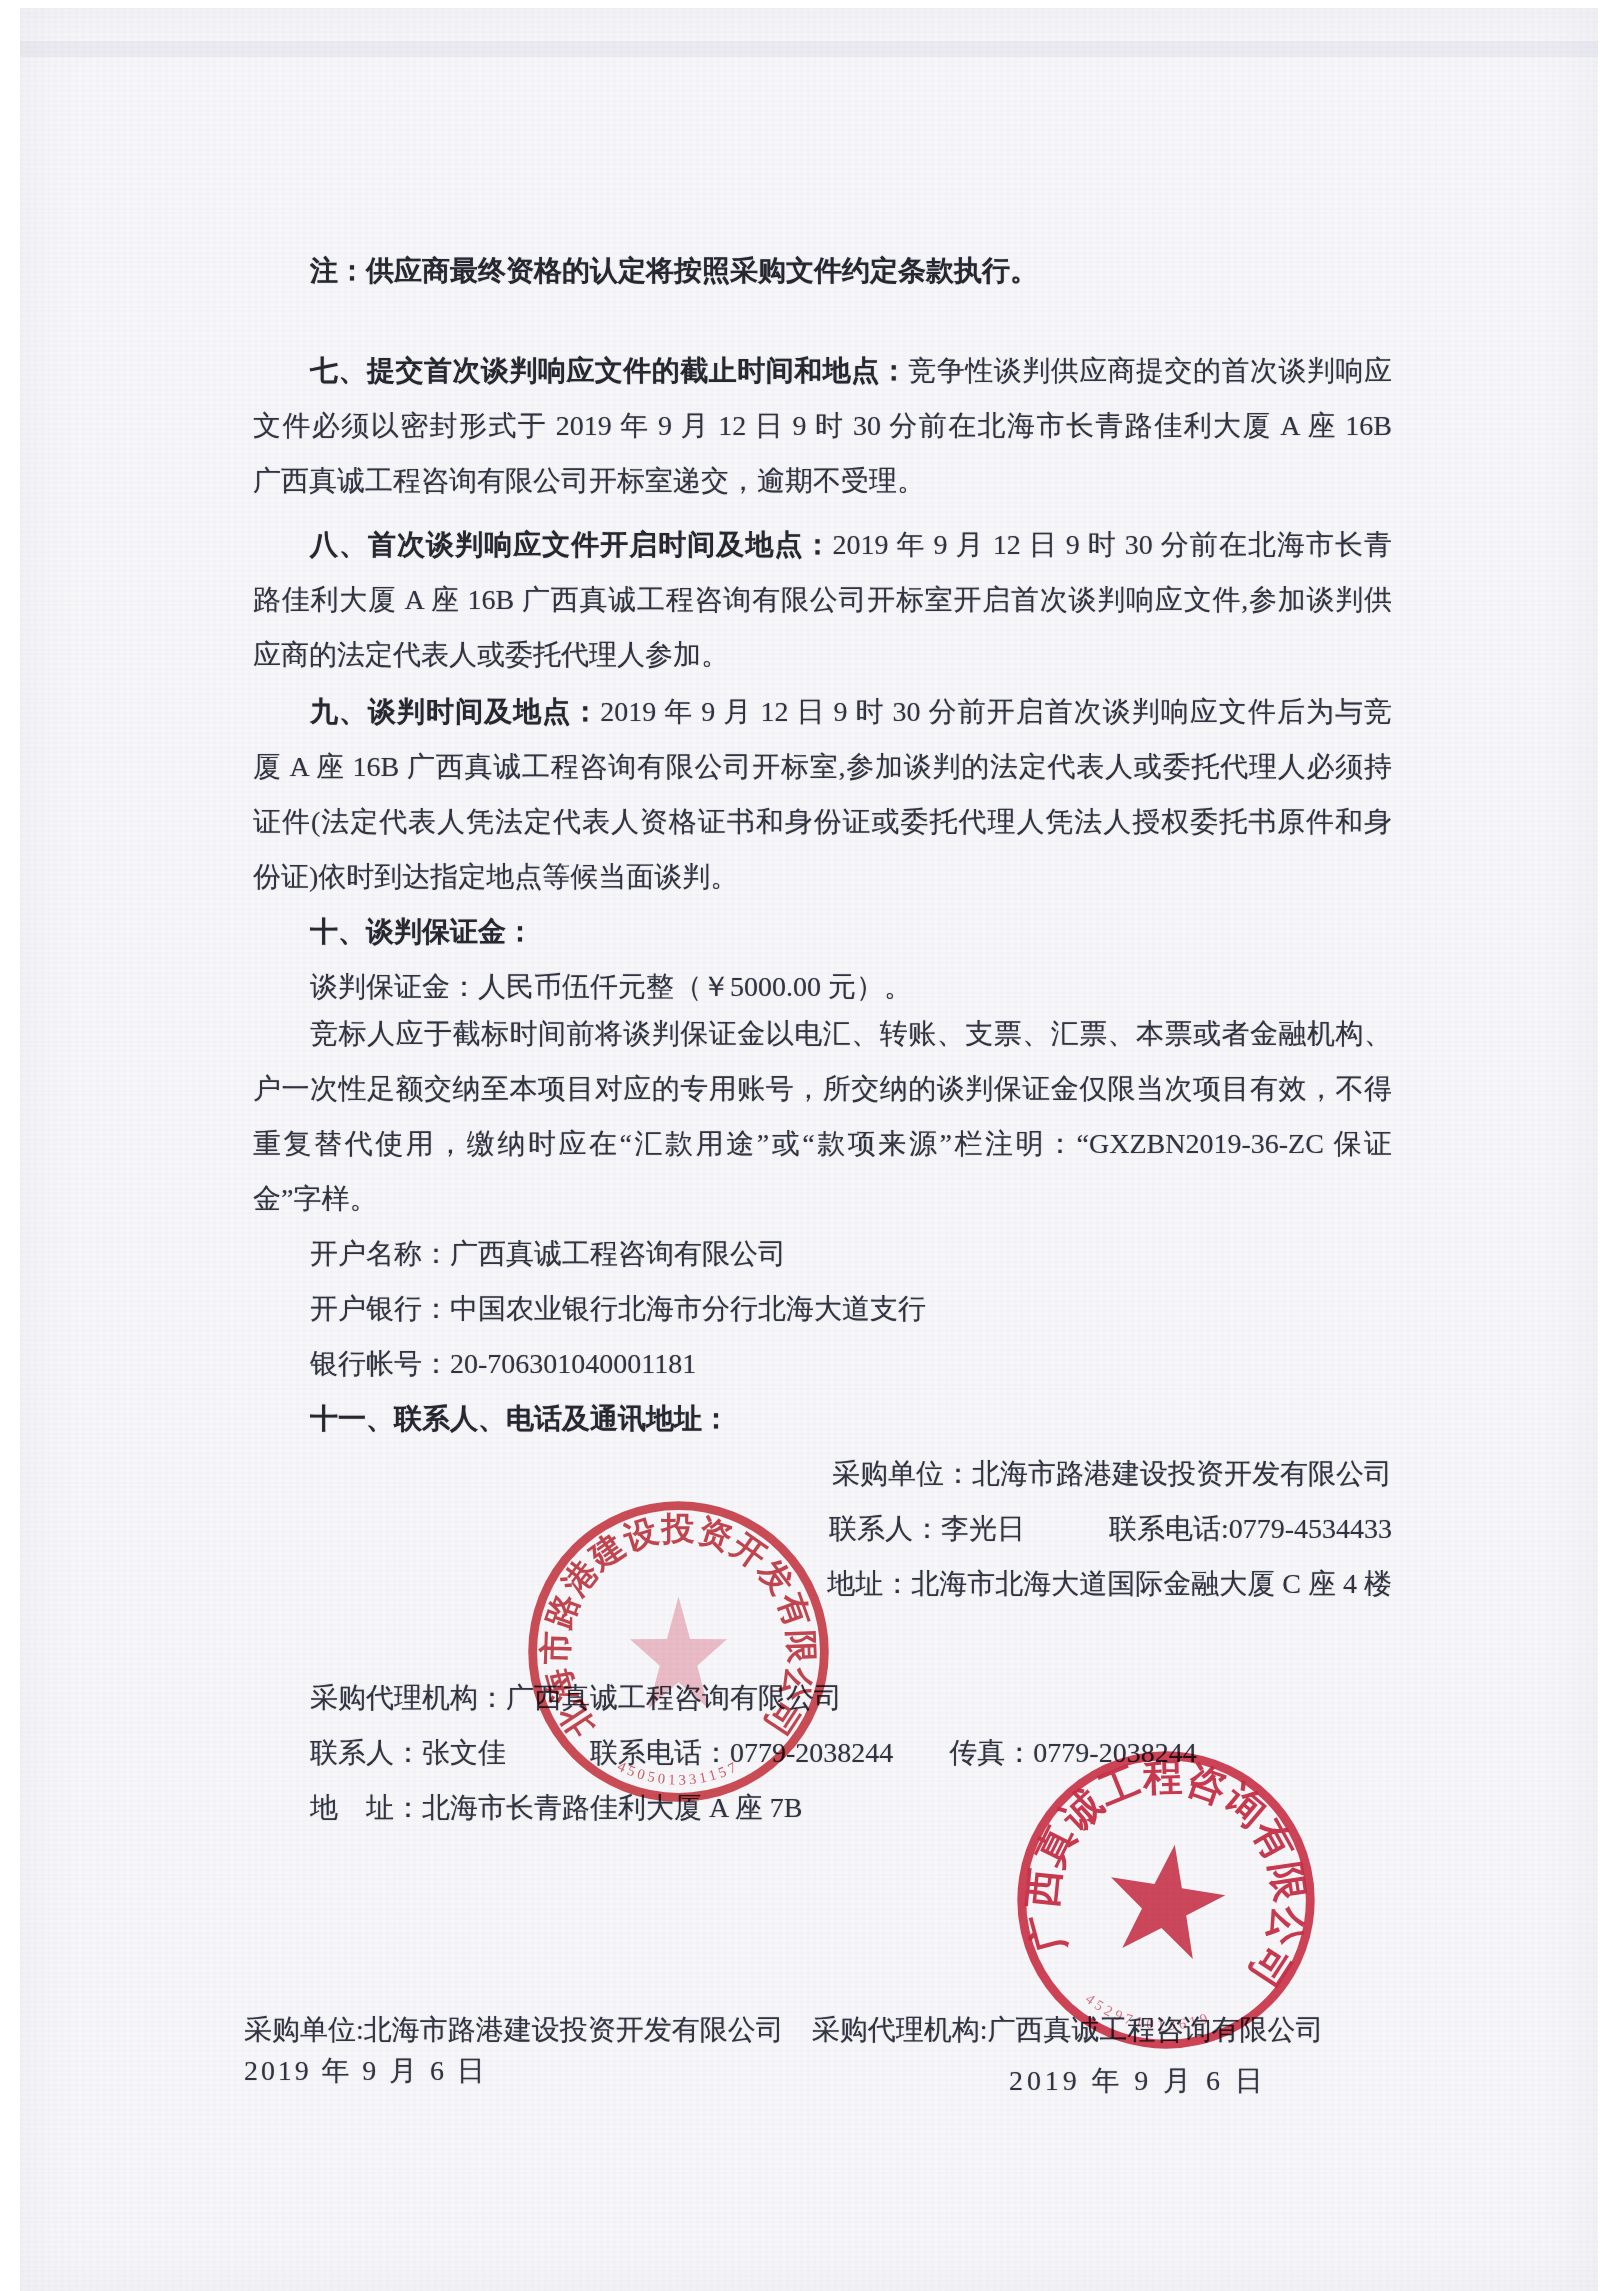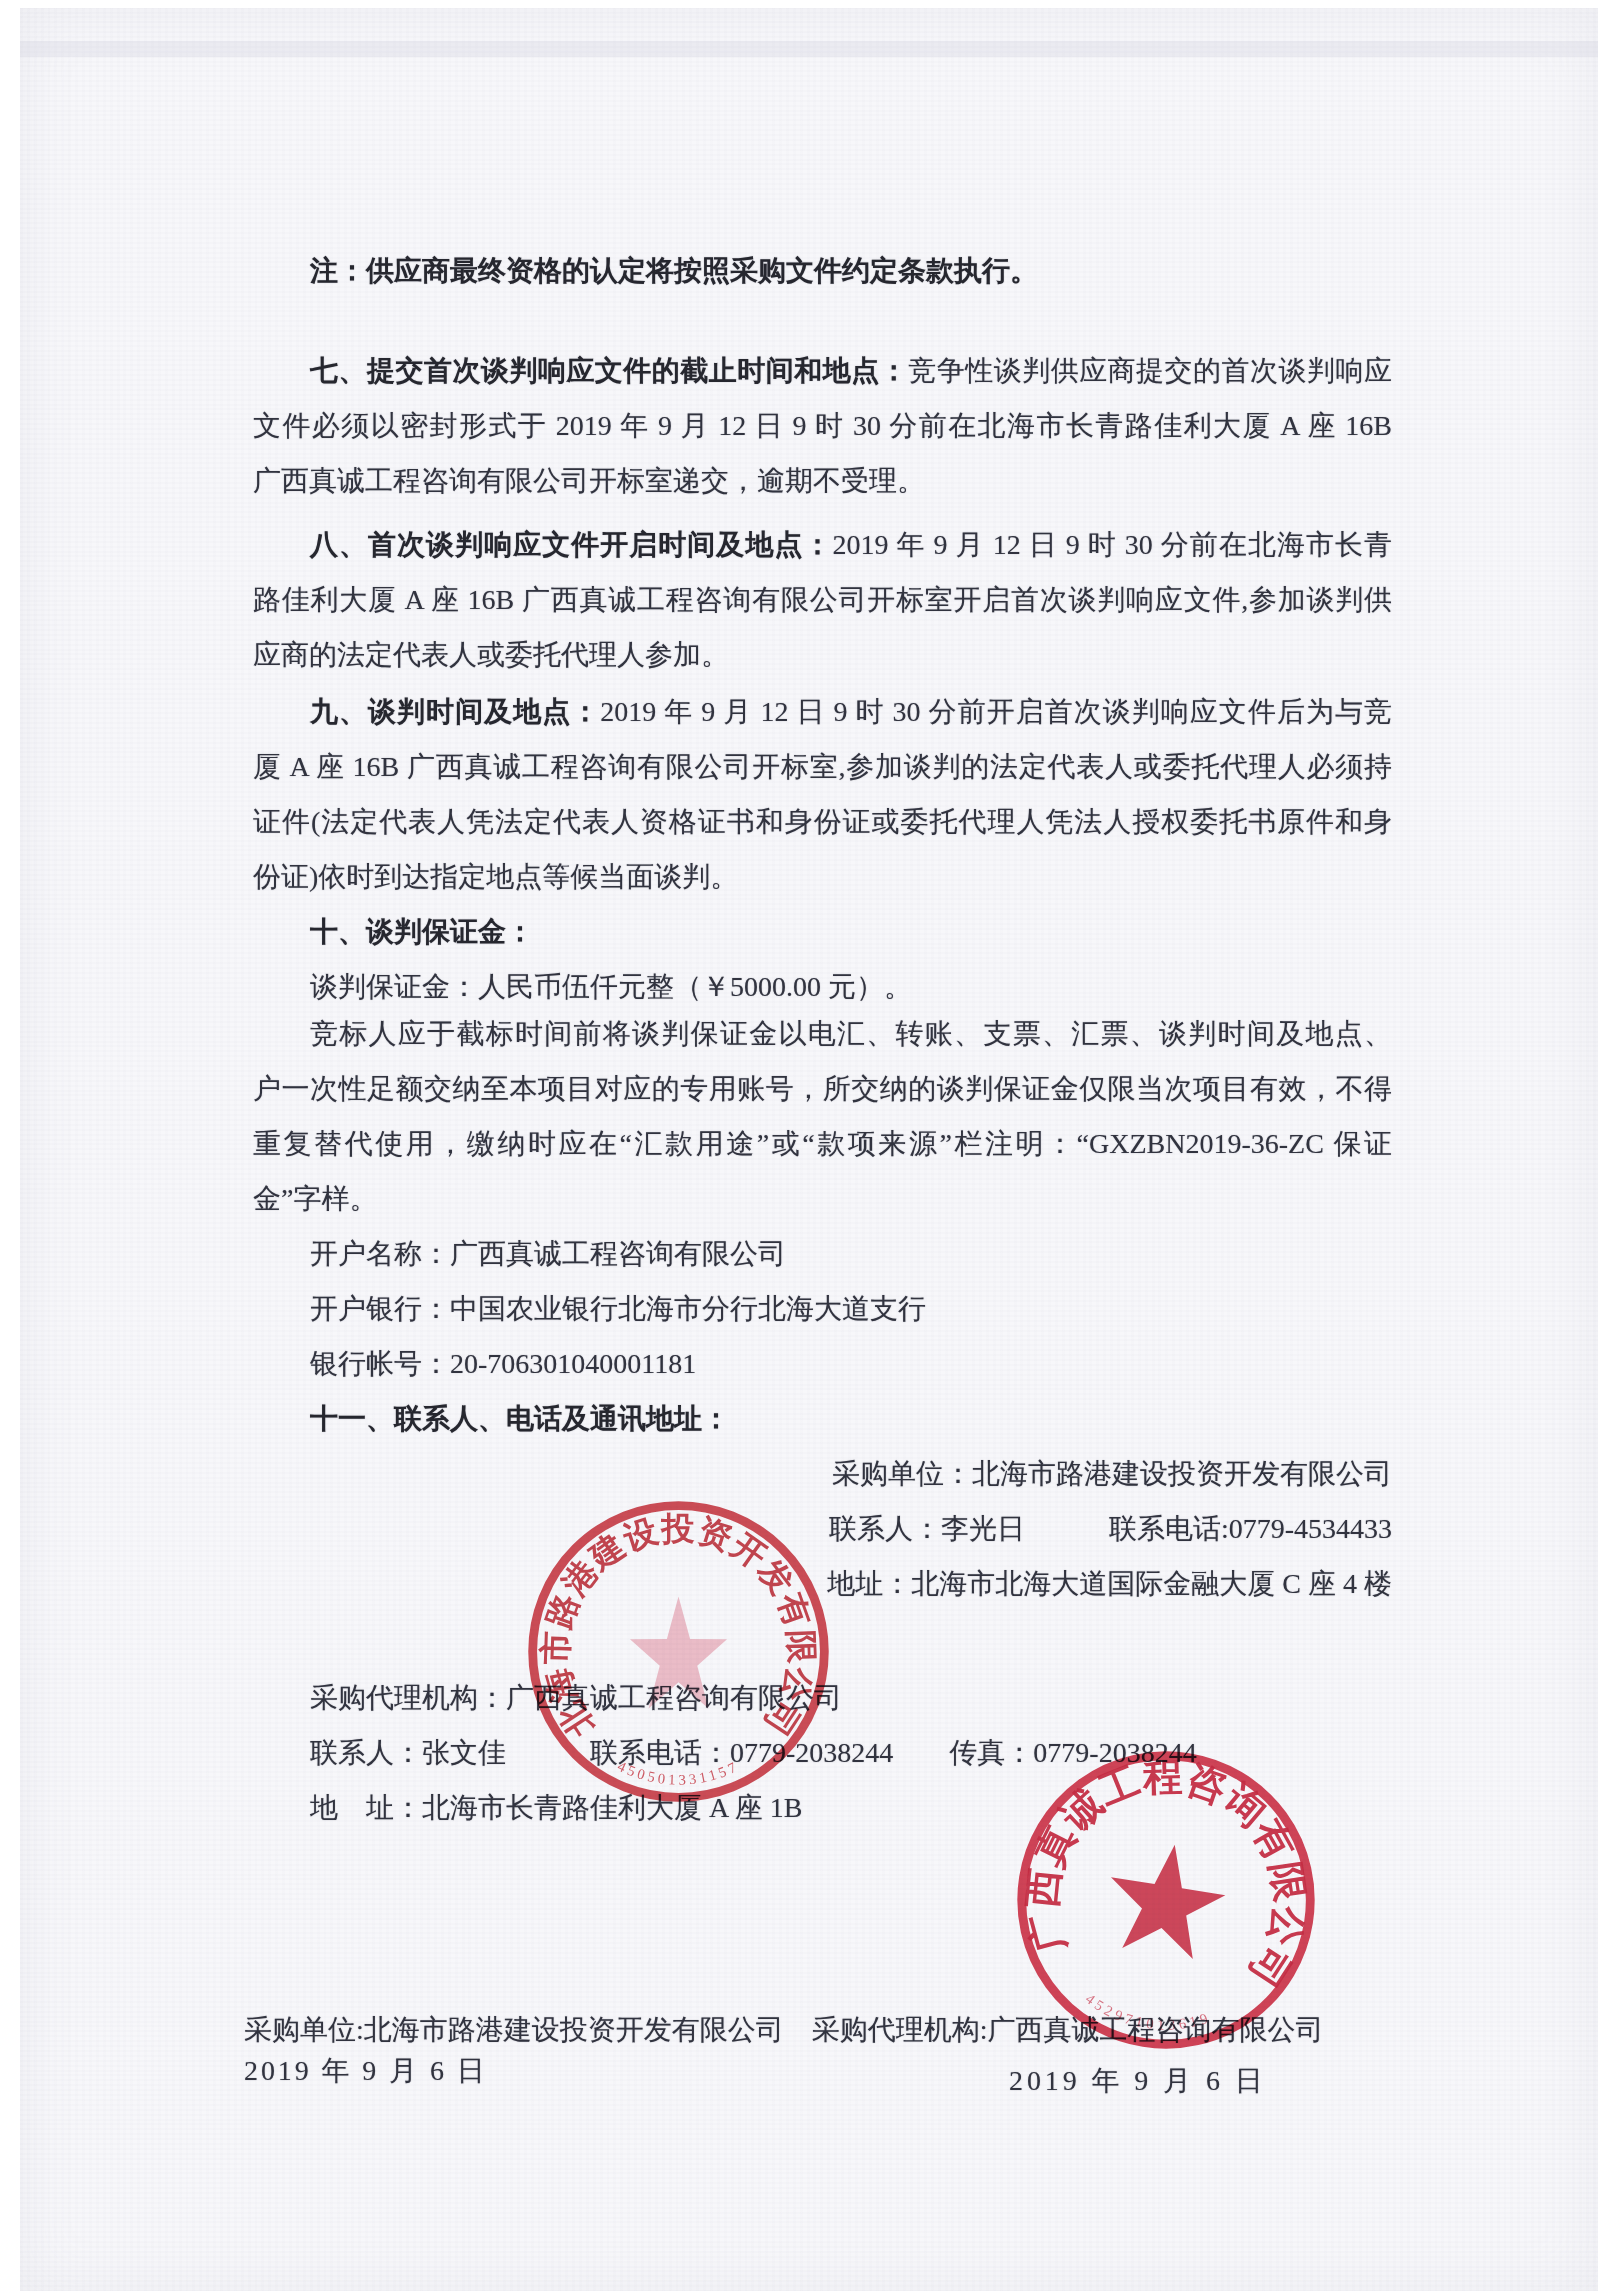--- a/index.html
+++ b/index.html
@@ -57,42 +57,42 @@
         <div class="line fill"><span class="seg">证件(法定代表人凭法定代表人资格证书和身份证或委托代理人凭法人授权委托书原件和身</span></div>
         <div class="line"><span class="seg">份证)依时到达指定地点等候当面谈判。</span></div>
       </div>
       <div class="sec" style="margin-top: 0px;">
         <div class="line indent"><span class="seg bold">十、谈判保证金：</span></div>
       </div>
       <div class="sec" style="margin-top: 0px;">
         <div class="line indent"><span class="seg">谈判保证金：人民币伍仟元整（￥5000.00 元）。</span></div>
       </div>
       <div class="sec" style="margin-top: -7.8px;">
-        <div class="line fill indent"><span class="seg">竞标人应于截标时间前将谈判保证金以电汇、转账、支票、汇票、谈判时间及地点、</span></div>
+        <div class="line fill indent"><span class="seg">竞标人应于截标时间前将谈判保证金以电汇、转账、支票、汇票、本票或者金融机构、</span></div>
         <div class="line fill"><span class="seg">户一次性足额交纳至本项目对应的专用账号，所交纳的谈判保证金仅限当次项目有效，不得</span></div>
         <div class="line fill"><span class="seg">重复替代使用，缴纳时应在“汇款用途”或“款项来源”栏注明：“GXZBN2019-36-ZC 保证</span></div>
         <div class="line"><span class="seg">金”字样。</span></div>
       </div>
       <div class="sec" style="margin-top: 0px;">
         <div class="line indent"><span class="seg">开户名称：广西真诚工程咨询有限公司</span></div>
         <div class="line indent"><span class="seg">开户银行：中国农业银行北海市分行北海大道支行</span></div>
         <div class="line indent"><span class="seg">银行帐号：20-706301040001181</span></div>
       </div>
       <div class="sec" style="margin-top: 0px;">
         <div class="line indent"><span class="seg bold">十一、联系人、电话及通讯地址：</span></div>
       </div>
       <div class="sec" style="margin-top: 0px; text-align: right;">
         <div class="line indent"><span class="seg">采购单位：北海市路港建设投资开发有限公司</span></div>
         <div class="line indent"><span class="seg">联系人：李光日　　　联系电话:0779-4534433</span></div>
         <div class="line indent"><span class="seg">地址：北海市北海大道国际金融大厦 C 座 4 楼</span></div>
       </div>
       <div class="sec" style="margin-top: 59px;">
         <div class="line indent"><span class="seg">采购代理机构：广西真诚工程咨询有限公司</span></div>
         <div class="line indent"><span class="seg">联系人：张文佳　　　联系电话：0779-2038244　　传真：0779-2038244</span></div>
-        <div class="line indent"><span class="seg">地　址：北海市长青路佳利大厦 A 座 1B</span></div>
+        <div class="line indent"><span class="seg">地　址：北海市长青路佳利大厦 A 座 7B</span></div>
       </div>
     </div>
 
   <div class="sig-col">
     <div class="line"><span class="seg">采购单位:北海市路港建设投资开发有限公司</span><span class="seg">　采购代理机构:广西真诚工程咨询有限公司</span></div>
     <div class="dates-line">
       <span class="seg" style="letter-spacing:2.9px;">2019 年 9 月 6 日</span>
       <span class="seg date-right">2019 年 9 月 6 日</span>
     </div>
   </div>

